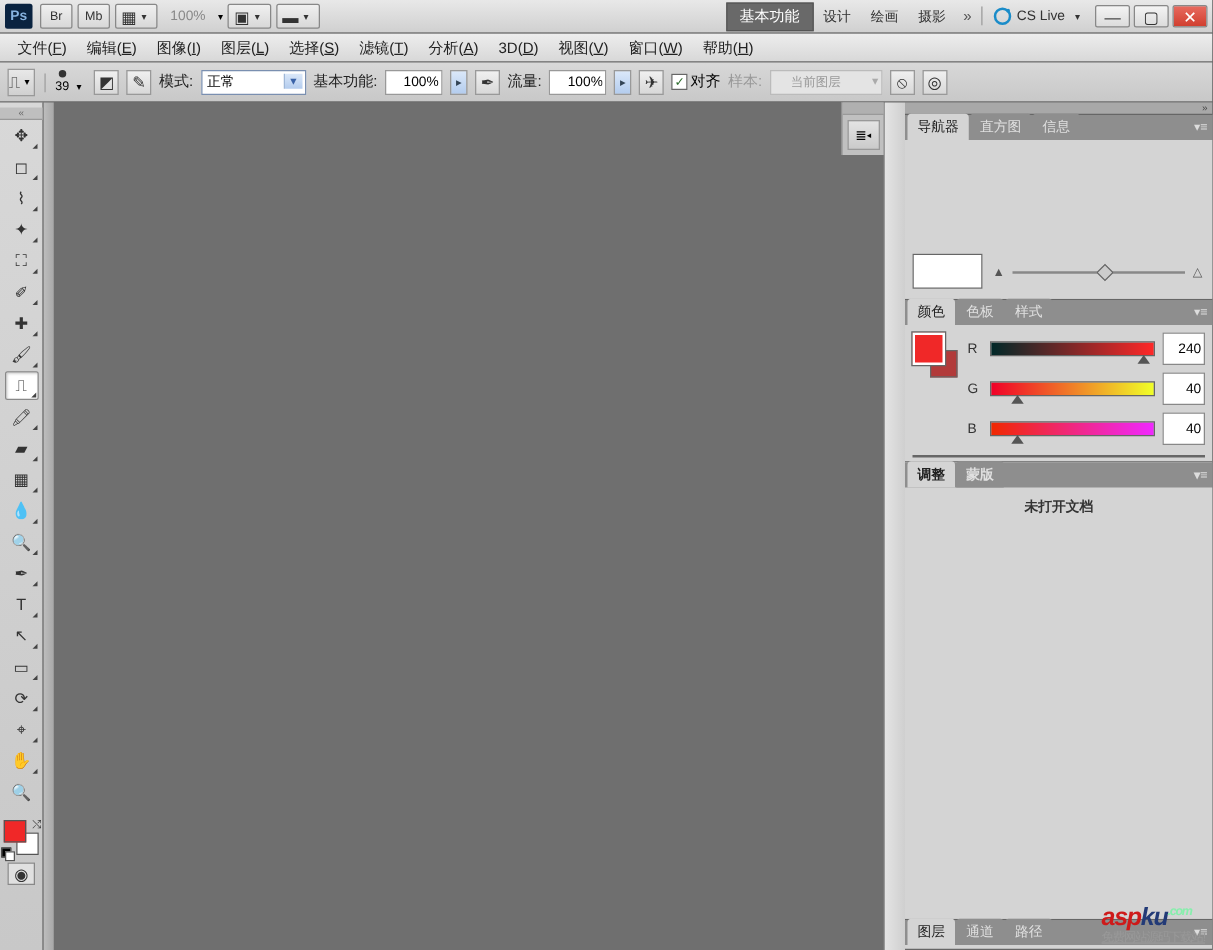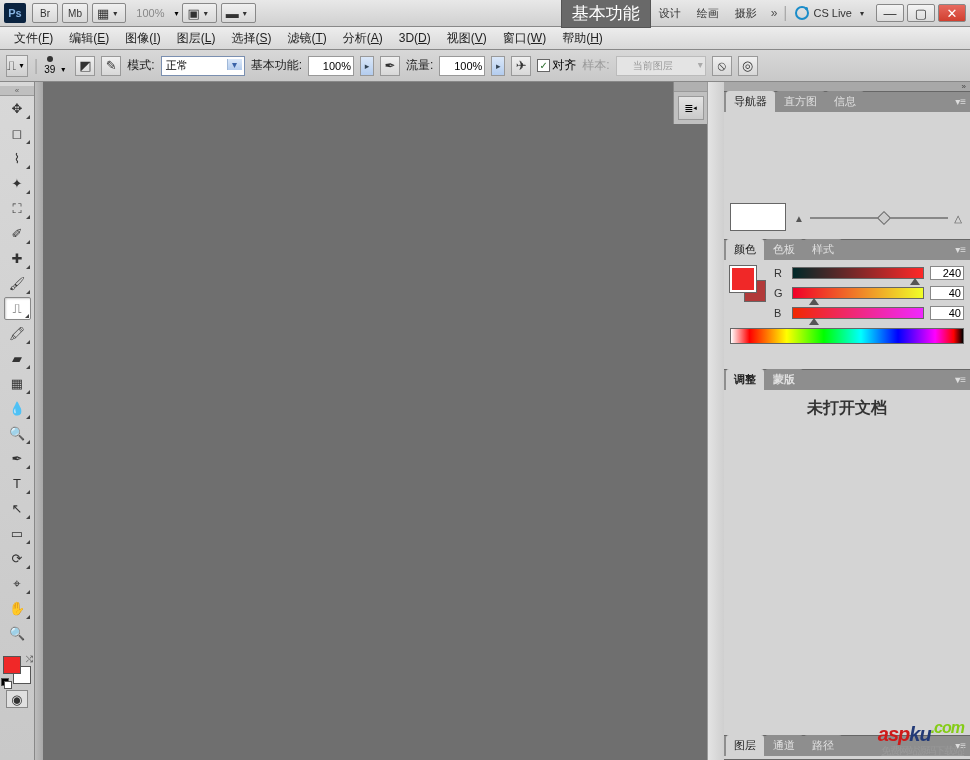--- a/index.html
+++ b/index.html
@@ -5,21 +5,21 @@
 * { margin: 0; padding: 0; box-sizing: border-box; font-family: "Microsoft YaHei", Tahoma, sans-serif; user-select: none; }
 body { width: 970px; height: 760px; background: #535353; overflow: hidden; position: relative; }
 
 
 .titlebar { height: 27px; background: linear-gradient(#e8e8e8, #d0d0d0); display: flex; align-items: center; padding: 0 4px; border-bottom: 1px solid #888; }
 .ps-logo { width: 22px; height: 20px; background: #0a2340; color: #87b3e0; font-weight: bold; font-size: 11px; display: flex; align-items: center; justify-content: center; border-radius: 2px; margin-right: 6px; }
 .tb-btn { min-width: 26px; height: 20px; background: linear-gradient(#f0f0f0, #d8d8d8); border: 1px solid #888; border-radius: 2px; margin-right: 4px; display: flex; align-items: center; justify-content: center; font-size: 10px; color: #333; cursor: pointer; padding: 0 4px; }
 .tb-zoom { font-size: 11px; color: #888; margin: 0 6px; }
 .tb-dd { width: 12px; height: 12px; display: inline-flex; align-items: center; justify-content: center; font-size: 8px; }
 .tb-spacer { flex: 1; }
-.tb-workspace { padding: 2px 10px; background: #696969; color: #fff; font-size: 17px; border: 1px solid #555; cursor: pointer; }
+.tb-workspace { padding: 2px 10px; background: #696969; color: #fff; font-size: 12px; border: 1px solid #555; cursor: pointer; }
 .tb-ws-item { padding: 2px 8px; color: #333; font-size: 11px; cursor: pointer; text-align: center; }
 .tb-more { font-size: 12px; color: #555; margin: 0 6px; cursor: pointer; }
 .cslive { display: flex; align-items: center; gap: 4px; font-size: 11px; color: #333; margin: 0 8px; cursor: pointer; }
 .cslive-icon { width: 14px; height: 14px; border: 2px solid #1a8cc9; border-radius: 50%; position: relative; }
 .cslive-icon::after { content: ''; position: absolute; width: 3px; height: 3px; background: #1a8cc9; border-radius: 50%; top: -1px; right: -1px; }
 .window-btns { display: flex; gap: 3px; }
 .win-btn { width: 28px; height: 18px; border: 1px solid #888; border-radius: 2px; display: flex; align-items: center; justify-content: center; cursor: pointer; background: linear-gradient(#f4f4f4,#dcdcdc); }
 .win-close { background: linear-gradient(#e76a5f,#d13f2f); color: #fff; }
 
 
@@ -96,28 +96,28 @@
 .color-fg { position: absolute; width: 26px; height: 26px; border: 2px solid #fff; outline: 1px solid #666; top: 0; left: 0; }
 .color-bg { position: absolute; width: 22px; height: 22px; border: 1px solid #666; bottom: 0; right: 0; }
 .color-sliders { flex: 1; display: flex; flex-direction: column; gap: 6px; }
 .color-row { display: flex; align-items: center; gap: 6px; }
 .color-ch { width: 12px; font-size: 11px; color: #333; }
 .color-track { flex: 1; height: 12px; border: 1px solid #666; position: relative; }
 .color-track-r { background: linear-gradient(90deg, #002828, #ff2828); }
 .color-track-g { background: linear-gradient(90deg, #f00028, #f0ff28); }
 .color-track-b { background: linear-gradient(90deg, #f02800, #f028ff); }
 .color-thumb { position: absolute; top: 10px; width: 0; height: 0; border-left: 5px solid transparent; border-right: 5px solid transparent; border-bottom: 7px solid #555; transform: translateX(-5px); }
-.color-val { width: 34px; height: 14px; border: 1px solid #888; background: #fff; font-size: 11px; text-align: right; padding-right: 2px; }
+.color-val { width: 34px; height: 26px; border: 1px solid #888; background: #fff; font-size: 11px; text-align: right; padding-right: 2px; }
 .color-ramp { height: 16px; margin: 2px 6px 6px; background: linear-gradient(90deg, #fff 0%, #ff0000 8%, #ffff00 24%, #00ff00 40%, #00ffff 56%, #0000ff 72%, #ff00ff 88%, #ff0000 96%, #000 100%); border: 1px solid #666; }
 
 
 .adj-panel { flex: 1; min-height: 0; font-weight: bold; }
 .adj-body { padding: 8px; }
 .adj-title { font-size: 12px; color: #222; margin-bottom: 40px; }
-.adj-msg { text-align: center; font-size: 16px; color: #333; }
+.adj-msg { text-align: center; font-size: 11px; color: #333; }
 
 
 .layers-panel { height: 24px; }
 
 
 .watermark { position: absolute; right: 6px; bottom: 4px; font-size: 20px; font-style: italic; font-weight: bold; letter-spacing: -1px; }
 .wm-a { color: #ce1a1a; }
 .wm-b { color: #223a77; }
 .wm-c { color: #999; font-size: 10px; font-style: normal; font-weight: normal; display: block; text-align: right; line-height: 1; text-decoration: underline; }
 
@@ -424,15 +424,15 @@
         <div class="panel-tab active">图层</div>
         <div class="panel-tab">通道</div>
         <div class="panel-tab">路径</div>
         <span class="panel-menu">▾≡</span>
       </div>
     </div>
   </div>
 </div>
 
 <div class="watermark">
-  <span class="wm-a">asp</span><span class="wm-b">ku</span><span style="color:#84cc16;font-size:16px;vertical-align:super">.com</span>
+  <span class="wm-a">asp</span><span class="wm-b">ku</span><span style="color:#86efac;font-size:10px;vertical-align:super">.com</span>
   <span class="wm-c">免费网站源码下载站!</span>
 </div>
 
 </body></html>

